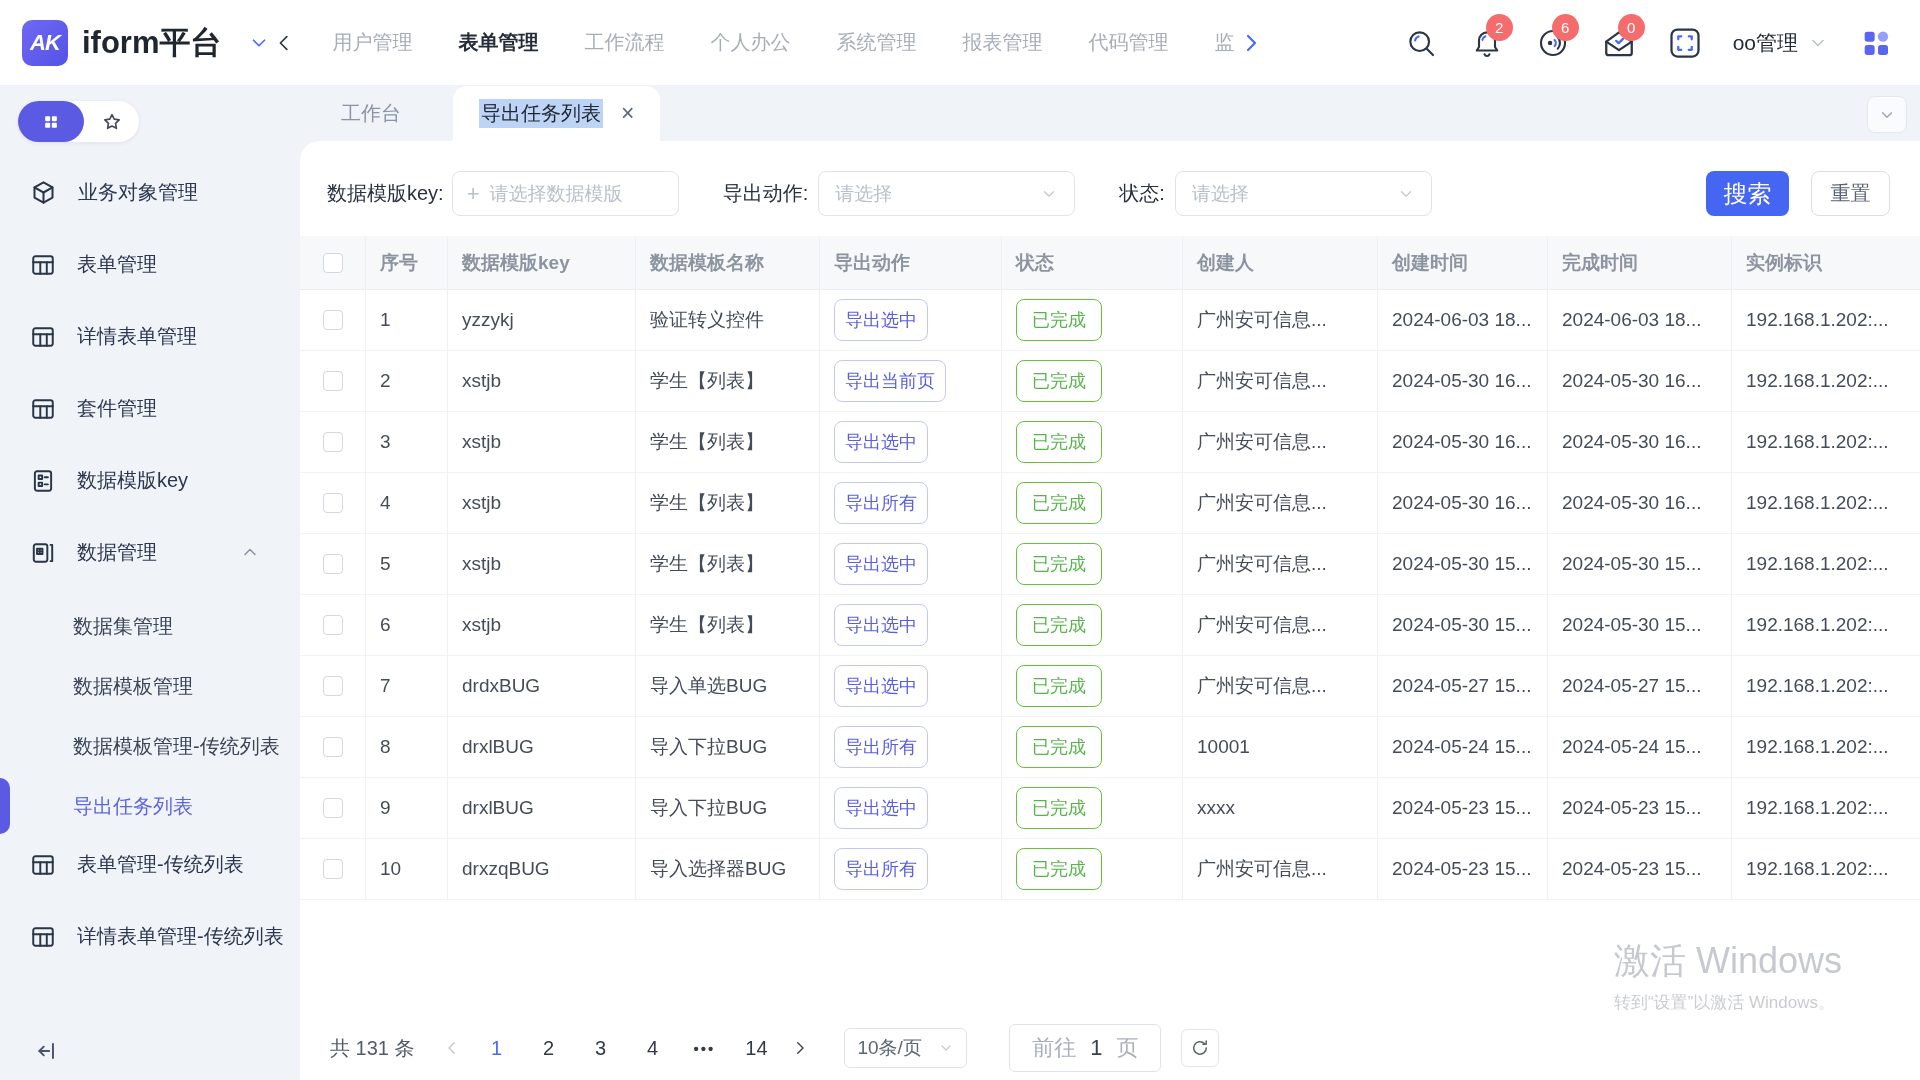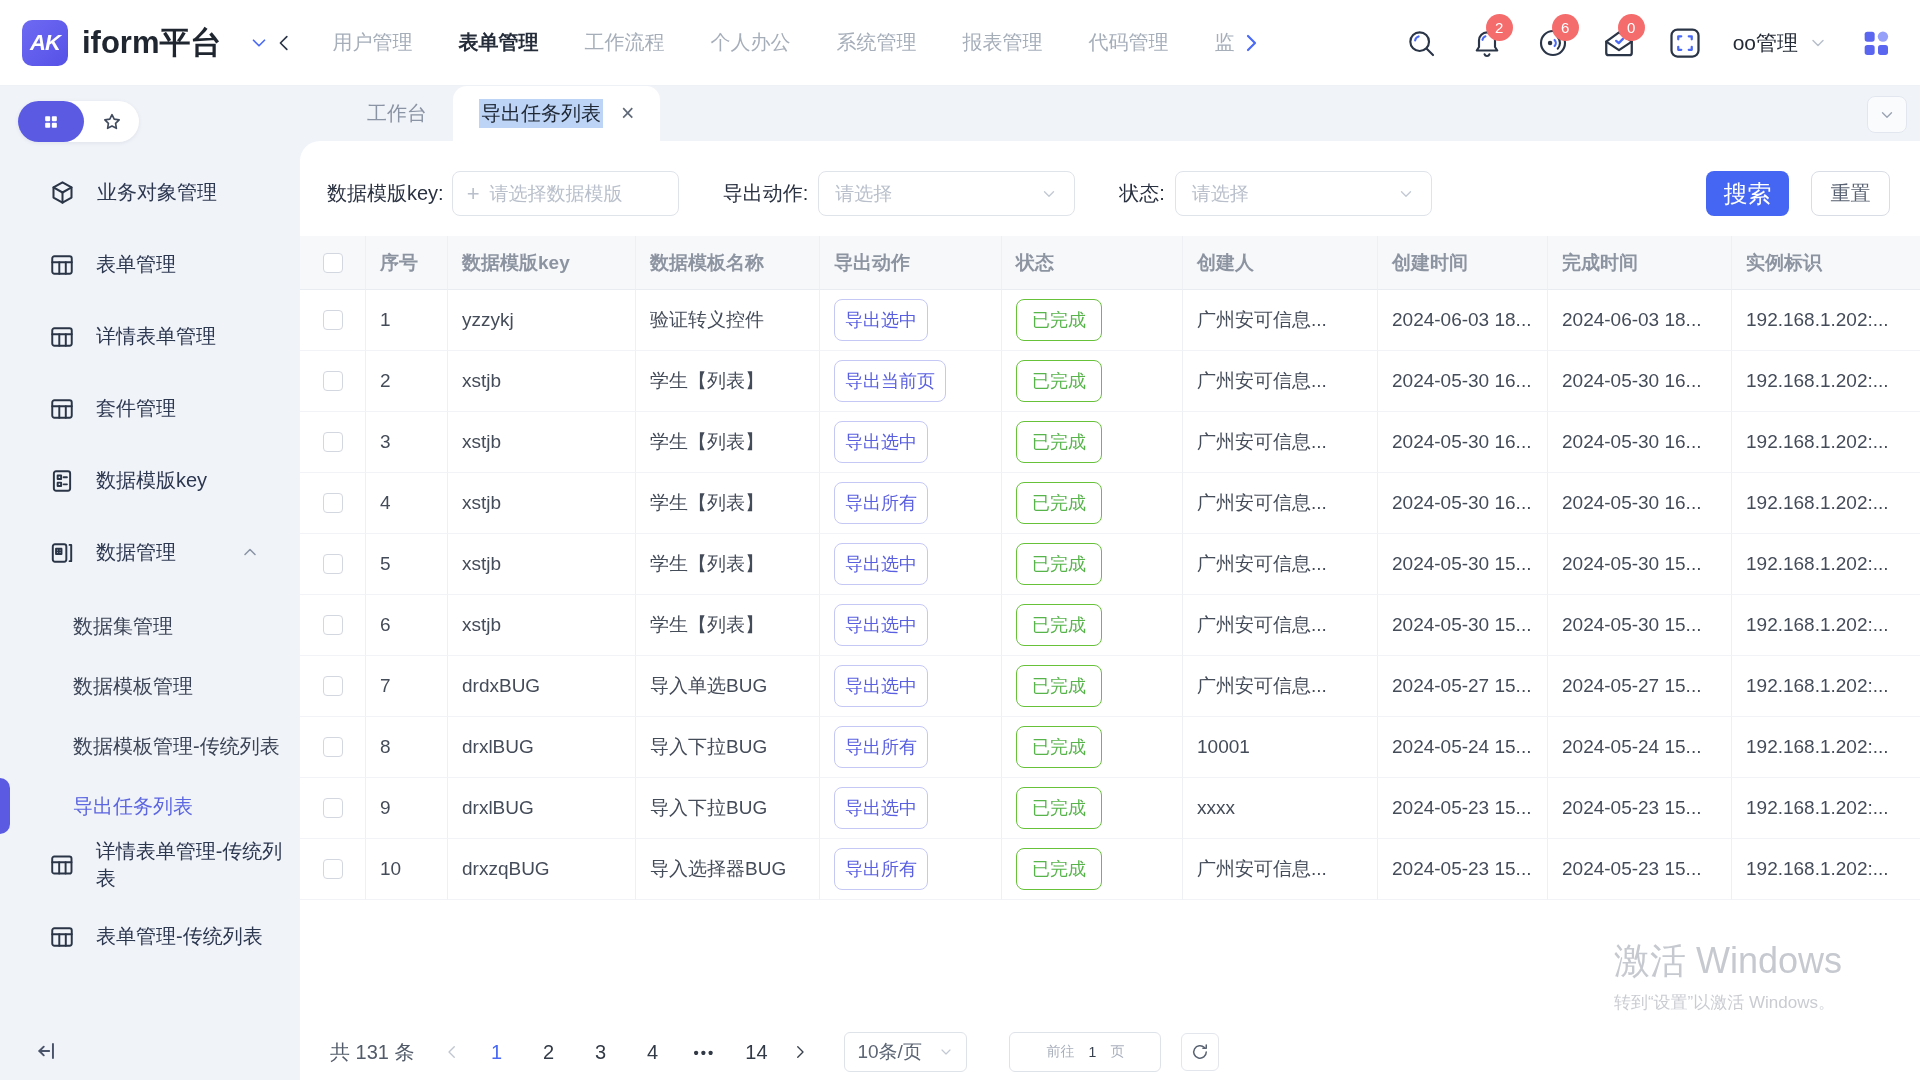--- a/index.html
+++ b/index.html
@@ -23,31 +23,31 @@
   .icon-wrap { position:relative; width:36px; height:36px; display:flex; align-items:center; justify-content:center; }
   .nbadge { position:absolute; top:-11px; left:17px; min-width:27px; height:27px; border-radius:14px; background:#f56c6c; color:#fff; font-size:15px; display:flex; align-items:center; justify-content:center; padding:0 7px; }
   .user { display:flex; align-items:center; gap:10px; font-size:21px; color:#242b36; white-space:nowrap; }
 
   
   .sidebar { position:fixed; left:0; top:86px; width:300px; height:994px; }
   .view-toggle { margin:15px 0 0 18px; width:121px; height:41px; background:#fff; border-radius:21px; display:flex; align-items:center; box-shadow:0 1px 4px rgba(30,40,80,.08); }
   .grid-half { width:66px; height:41px; border-radius:21px; background:#5a5be2; display:flex; align-items:center; justify-content:center; }
   .star-half { flex:1; display:flex; align-items:center; justify-content:center; }
   .side-menu { margin-top:22px; }
-  .side-item { height:57px; margin-bottom:15px; display:flex; align-items:center; padding-left:49px; gap:21px; font-size:20px; color:#2c3750; position:relative; }
+  .side-item { height:57px; margin-bottom:15px; display:flex; align-items:center; padding-left:30px; gap:21px; font-size:20px; color:#2c3750; position:relative;text-align:center; }
   .side-item .chev { position:absolute; right:40px; top:18px; }
   .side-subitem { height:60px; display:flex; align-items:center; padding-left:73px; font-size:20px; color:#3c4557; position:relative; }
   .side-subitem.active { color:#5c66e0; }
   .side-subitem.active::before { content:""; position:absolute; left:0; top:50%; transform:translateY(-50%); width:10px; height:56px; border-radius:0 10px 10px 0; background:#5a5be2; }
   .collapse-btn { position:absolute; left:34px; bottom:16px; }
 
   
   .main { position:fixed; left:300px; top:86px; width:1620px; height:994px; }
   .tabbar { height:55px; display:flex; align-items:flex-end; position:relative; }
-  .tab-plain { width:112px; height:55px; display:flex; align-items:center; justify-content:center; font-size:20px; color:#8b94a4; margin-left:41px; }
+  .tab-plain { width:112px; height:55px; display:flex; align-items:center; font-size:20px; color:#8b94a4; margin-left:41px; }
   .tab-active { height:55px; background:#fff; border-radius:14px 14px 0 0; display:flex; align-items:center; padding:0 26px; gap:18px; font-size:20px; color:#1f2734; }
   .tab-active .hl { background:#bdd4f6; padding:1px 2px; }
   .tab-close { color:#5f6978; font-size:23px; line-height:1; }
   .tab-overflow { position:absolute; right:13px; top:10px; width:40px; height:37px; border:1px solid #e2e6ee; background:#fafbfd; border-radius:8px; display:flex; align-items:center; justify-content:center; }
 
   .card { position:absolute; left:0; top:55px; width:1620px; height:939px; background:#fff; border-top-left-radius:20px; }
   .filterbar { height:95px; display:flex; align-items:center; padding:10px 30px 0 27px; }
   .f-label { font-size:20px; color:#2a3140; white-space:nowrap; }
   .f-input { width:227px; height:45px; border:1px solid #dfe3ea; border-radius:8px; display:flex; align-items:center; padding:0 14px; gap:10px; color:#b9c0cb; font-size:19px; margin-left:8px; background:#fff; }
   .f-plus { color:#b9c0cb; font-size:22px; line-height:1; }
@@ -66,21 +66,21 @@
   .pill-action { border:1px solid #c5c8f4; color:#5a5fe0; font-size:18px; padding:8px 10px; border-radius:8px; white-space:nowrap; background:#fff; }
   .badge-status { border:1px solid #67c23a; color:#57b44b; font-size:18px; padding:8px 15px; border-radius:8px; white-space:nowrap; background:#fff; }
 
   .pagination { position:absolute; left:30px; bottom:8px; display:flex; align-items:center; font-size:20px; color:#525b69; }
   .pg-total { margin-right:20px; }
   .pg-arrow { width:36px; height:38px; display:flex; align-items:center; justify-content:center; }
   .pg-num { min-width:40px; height:38px; display:flex; align-items:center; justify-content:center; margin:0 6px; color:#333a47; }
   .pg-num.active { color:#4a6af5; }
   .pg-dots { min-width:40px; text-align:center; color:#333a47; letter-spacing:2px; font-size:15px; font-weight:bold; margin:0 6px; }
   .pg-size { width:123px; height:40px; border:1px solid #dee2e9; border-radius:6px; display:flex; align-items:center; justify-content:space-between; padding:0 12px; margin-left:26px; color:#5c6574; font-size:19px; background:#fff; }
-  .pg-jump { width:152px; height:40px; border:1px solid #dee2e9; border-radius:6px; display:flex; align-items:center; justify-content:center; gap:14px; margin-left:42px; color:#a9b0bc; font-size:14px; background:#fff; }
+  .pg-jump { width:152px; height:48px; border:1px solid #dee2e9; border-radius:6px; display:flex; align-items:center; justify-content:center; gap:14px; margin-left:42px; color:#a9b0bc; font-size:22px; background:#fff; }
   .pg-jump .val { color:#39404d; }
   .pg-refresh { width:38px; height:38px; border:1px solid #e3e6ec; border-radius:6px; display:flex; align-items:center; justify-content:center; margin-left:20px; background:#fff; }
 
   .watermark { position:absolute; right:78px; top:796px; color:#c6c9cf; text-align:left; }
   .wm1 { font-size:36px; }
   .wm2 { font-size:17px; margin-top:5px; color:#caccd2; }
 </style>
 </head>
 <body>
 
@@ -263,30 +263,30 @@
       <span>导出任务列表</span>
     </div>
 
     <div class="side-item">
       <svg class="ic" width="26" height="26" viewBox="0 0 24 24">
         <rect x="3" y="4" width="18" height="16" rx="2"></rect>
           <line x1="3" y1="9.5" x2="21" y2="9.5"></line>
           <line x1="9.5" y1="9.5" x2="9.5" y2="20"></line>
           <line x1="15.5" y1="9.5" x2="15.5" y2="20"></line>
       </svg>
-      <span>详情表单管理-传统列表</span>
+      <span>表单管理-传统列表</span>
     </div>
     <div class="side-item">
       <svg class="ic" width="26" height="26" viewBox="0 0 24 24">
         <rect x="3" y="4" width="18" height="16" rx="2"></rect>
           <line x1="3" y1="9.5" x2="21" y2="9.5"></line>
           <line x1="9.5" y1="9.5" x2="9.5" y2="20"></line>
           <line x1="15.5" y1="9.5" x2="15.5" y2="20"></line>
       </svg>
-      <span>表单管理-传统列表</span>
+      <span>详情表单管理-传统列表</span>
     </div>
   </nav>
 
   <span class="collapse-btn">
     <svg class="ic" width="26" height="26" viewBox="0 0 24 24" style="stroke:#49536a">
       <polyline points="9 8 5 12 9 16"></polyline>
         <line x1="5" y1="12" x2="14" y2="12"></line>
         <line x1="17.5" y1="5.5" x2="17.5" y2="18.5"></line>
     </svg>
   </span>

